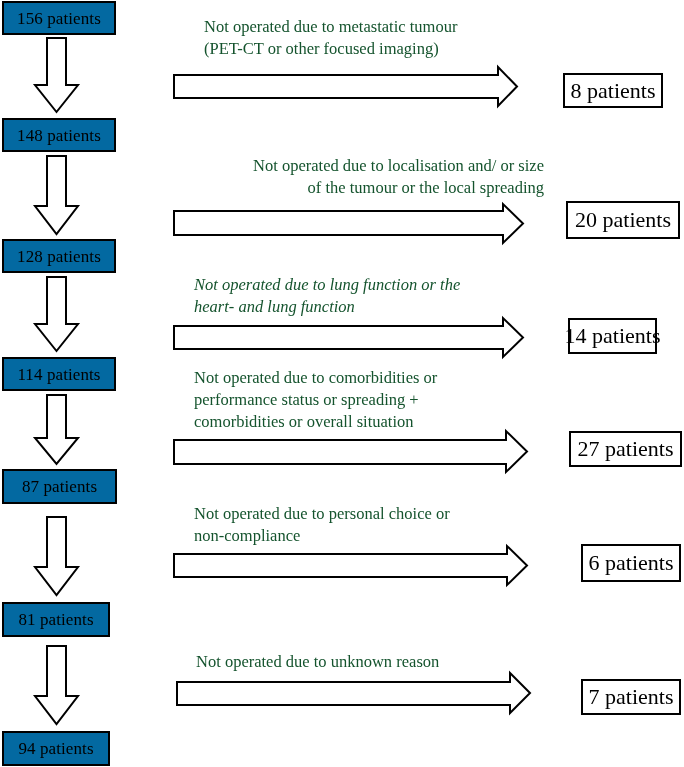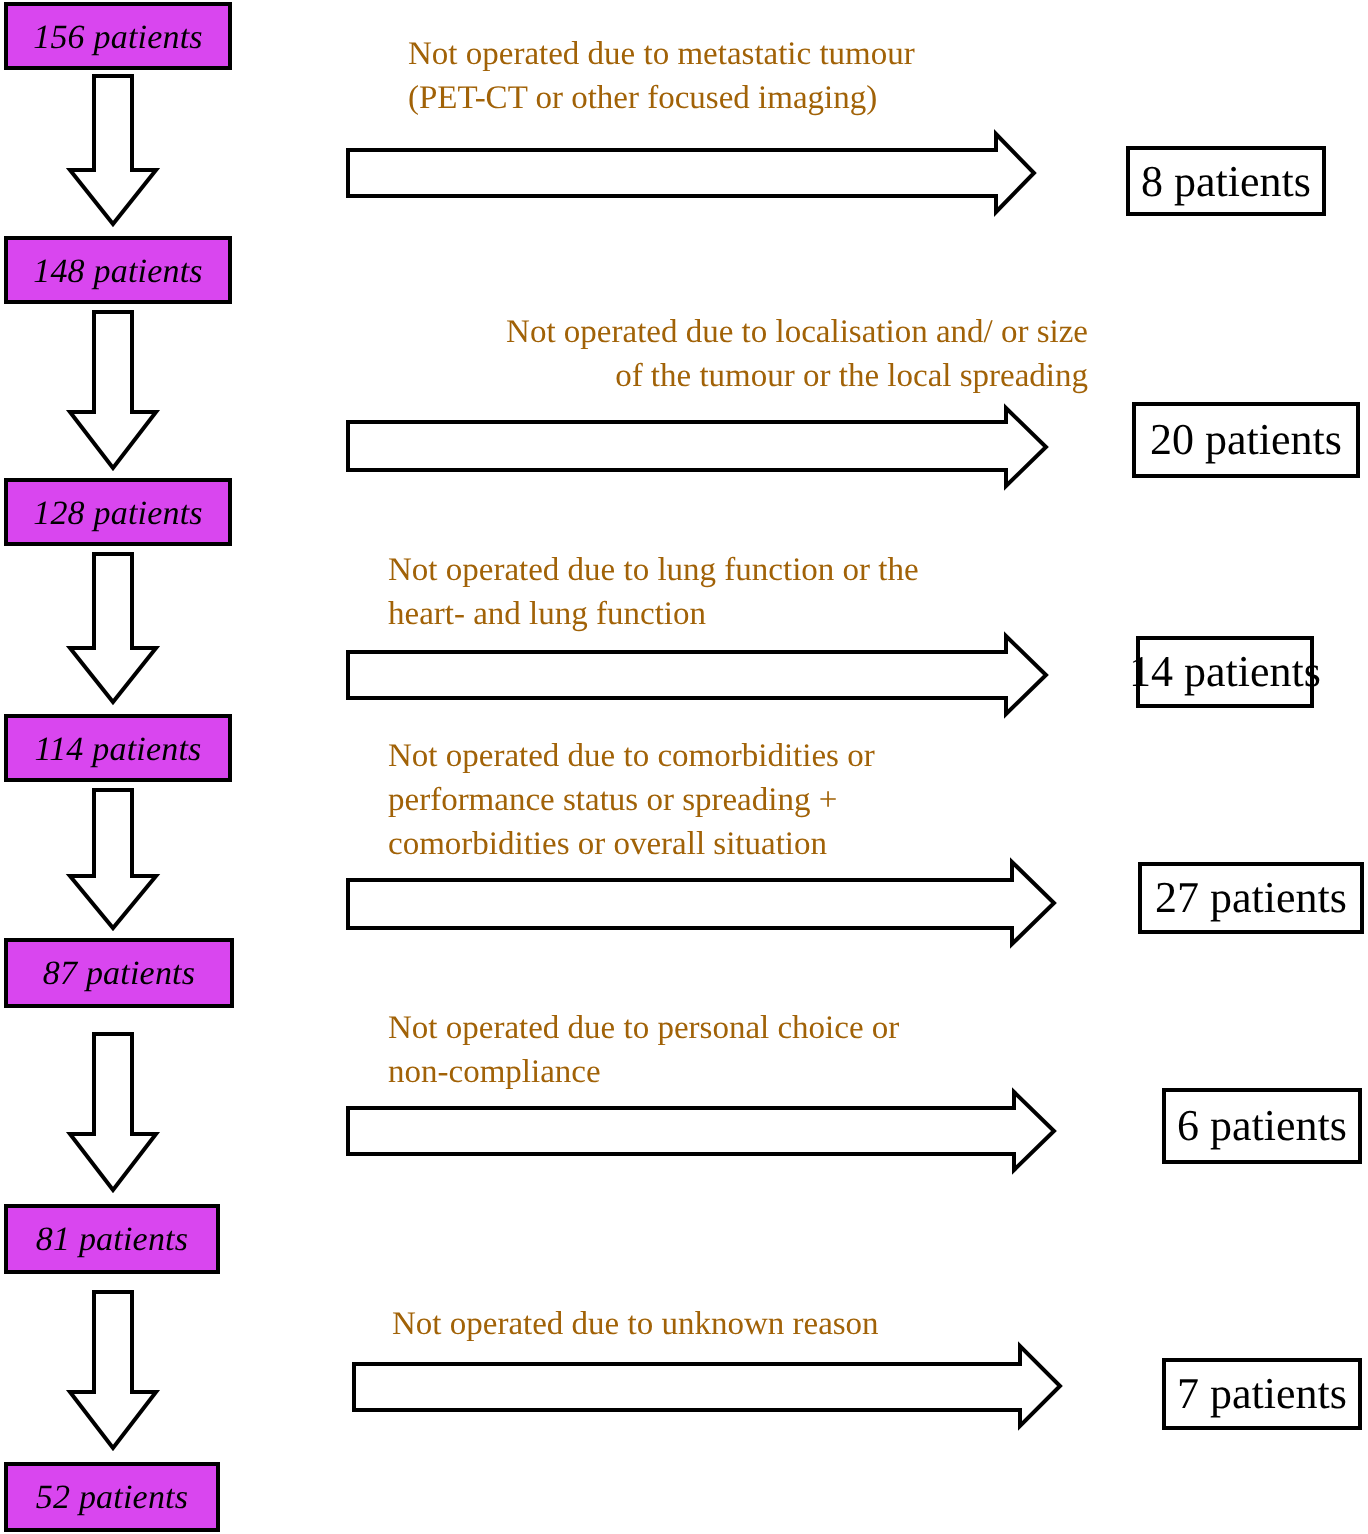--- a/index.html
+++ b/index.html
@@ -18,29 +18,28 @@
     height: 767px;
     overflow: hidden;
     background: #ffffff;
   }
 
   
   .node-box {
     position: absolute;
     box-sizing: border-box;
     border: 2px solid #000000;
-    background: #d946ef;
+    background: #0369a1;
     display: flex;
     align-items: center;
     justify-content: center;
     font-size: 17px;
     line-height: 1;
     letter-spacing: 0.1px;
     white-space: nowrap;
-    font-style: italic;
   }
 
   
   .out-box {
     position: absolute;
     box-sizing: border-box;
     border: 2px solid #000000;
     background: #ffffff;
     display: flex;
     align-items: center;
@@ -48,21 +47,21 @@
     font-size: 22px;
     line-height: 1;
     white-space: nowrap;
   }
 
   
   .arrow-label {
     position: absolute;
     font-size: 16.5px;
     line-height: 1.32;
-    color: #a16207;
+    color: #14532d;
     white-space: pre-line;
   }
 
   
   .arrow-svg {
     position: absolute;
     overflow: visible;
   }
   .arrow-shape {
     fill: #ffffff;
@@ -94,21 +93,21 @@
 
   <div class="node-box" style="left:2px; top:469px; width:115px; height:35px;">
     <span>87 patients</span>
   </div>
 
   <div class="node-box" style="left:2px; top:602px; width:108px; height:35px;text-align:right;">
     <span>81 patients</span>
   </div>
 
   <div class="node-box" style="left:2px; top:731px; width:108px; height:35px;">
-    <span>52 patients</span>
+    <span>94 patients</span>
   </div>
 
   <svg class="arrow-svg" style="left:33px; top:37px;" width="48" height="78" viewBox="0 0 48 78">
     <polygon class="arrow-shape" points="14,1 33,1 33,48 45,48 23.5,75 2,48 14,48"></polygon>
   </svg>
 
   <svg class="arrow-svg" style="left:33px; top:155px;" width="48" height="82" viewBox="0 0 48 82">
     <polygon class="arrow-shape" points="14,1 33,1 33,51 45,51 23.5,79 2,51 14,51"></polygon>
   </svg>
 
@@ -143,21 +142,21 @@
 of the tumour or the local spreading</div>
 
   <svg class="arrow-svg" style="left:173px; top:203px;" width="352" height="42" viewBox="0 0 352 42">
     <polygon class="arrow-shape" points="1,8 330,8 330,1 350,20.5 330,40 330,32 1,32"></polygon>
   </svg>
 
   <div class="out-box" style="left:566px; top:201px; width:114px; height:38px;">
     <span>20 patients</span>
   </div>
 
-  <div class="arrow-label" style="left:194px; top:274px; width:340px;">Not operated due to lung function or the
+  <div class="arrow-label" style="left:194px; top:274px; width:340px;font-style:italic;">Not operated due to lung function or the
 heart- and lung function</div>
 
   <svg class="arrow-svg" style="left:173px; top:317px;" width="352" height="42" viewBox="0 0 352 42">
     <polygon class="arrow-shape" points="1,9 330,9 330,1 350,20.5 330,40 330,32 1,32"></polygon>
   </svg>
 
   <div class="out-box" style="left:568px; top:318px; width:89px; height:36px;align-items:center;">
     <span>14 patients</span>
   </div>
 

